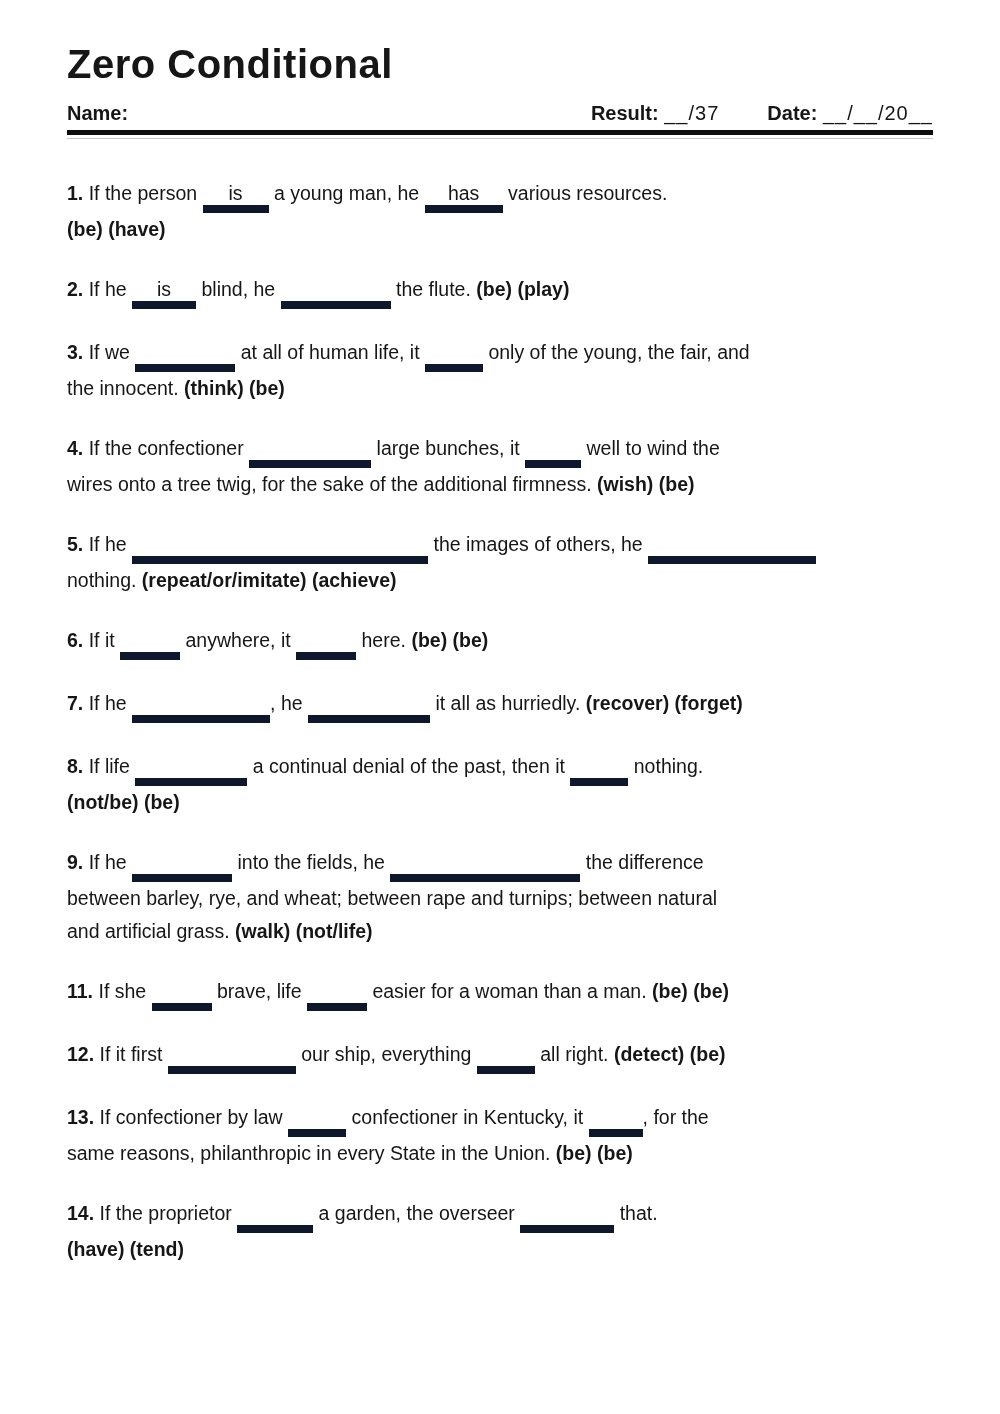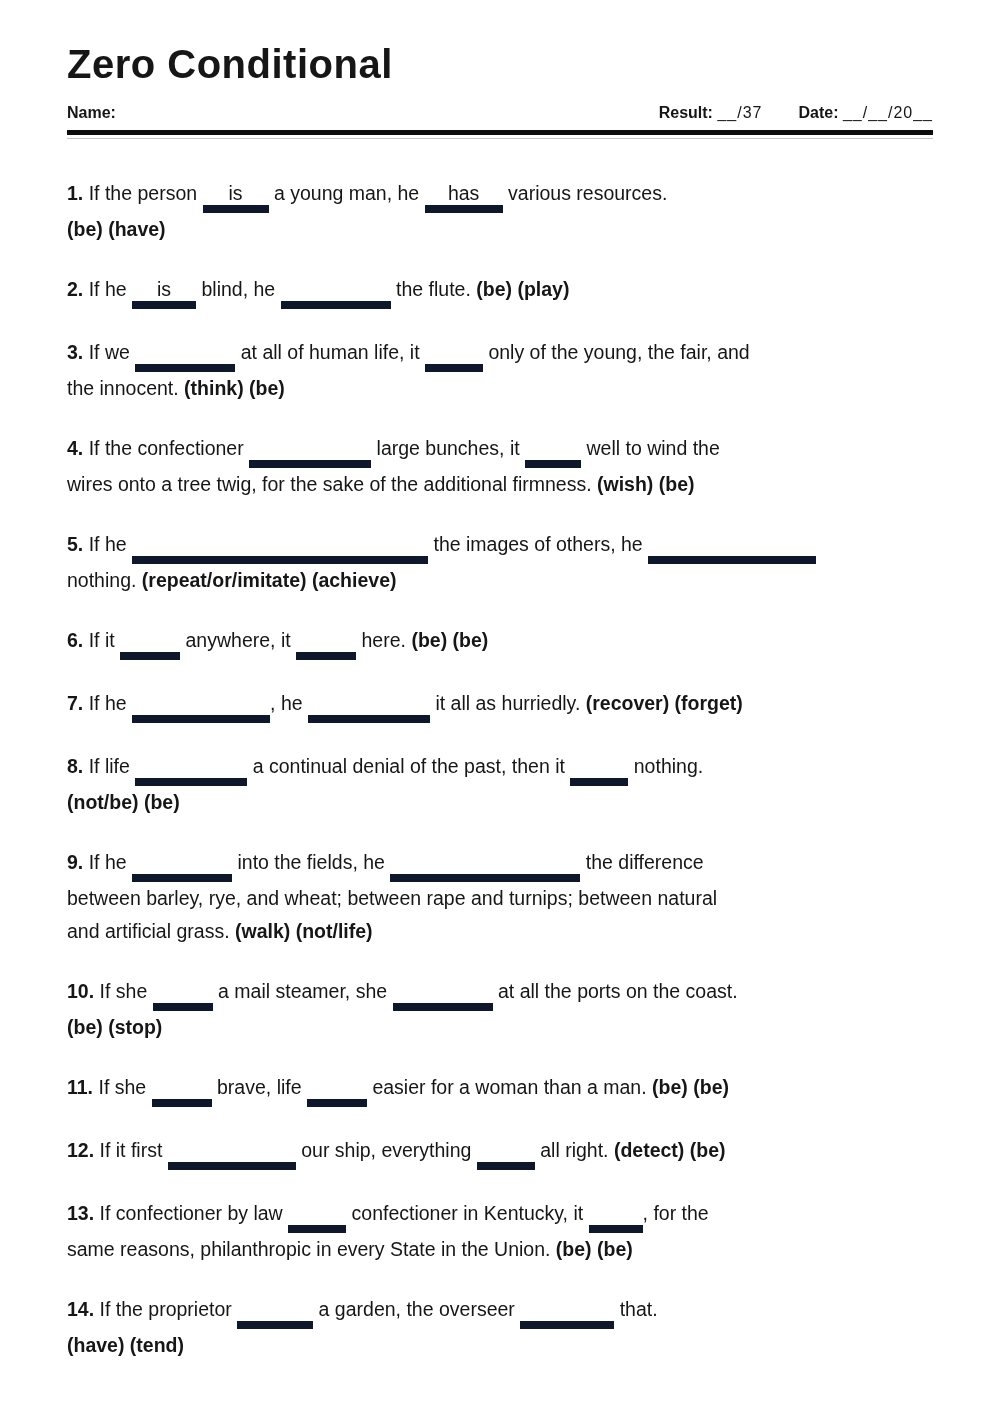--- a/index.html
+++ b/index.html
@@ -23,26 +23,26 @@
   .title {
     font-size: 40px;
     font-weight: bold;
     margin: 0 0 14px 0;
     letter-spacing: 0.5px;
   }
   .meta-row {
     display: flex;
     justify-content: space-between;
     align-items: baseline;
-    font-size: 16px;
+    font-size: 20px;
     line-height: 24px;
   }
   .meta-right {
     display: flex;
-    gap: 36px;
+    gap: 48px;
   }
   .meta-pair { white-space: nowrap; }
   .lbl { font-weight: bold; }
   .val { font-weight: normal; letter-spacing: 1px; }
   .divider {
     margin-top: 5px;
     border-top: 5px solid #0d0d0d;
   }
   .divider-ghost {
     height: 1px;
@@ -95,20 +95,19 @@
   <div class="questions" id="questions">
       <p class="q"><strong>1.</strong> <span>If the person </span><span class="blank" style="width: 66px;">is</span><span> a young man, he </span><span class="blank" style="width: 78px;">has</span><span> various resources.</span><br><strong>(be) (have)</strong></p>
       <p class="q"><strong>2.</strong> <span>If he </span><span class="blank" style="width: 64px;">is</span><span> blind, he </span><span class="blank" style="width: 110px;">​</span><span> the flute. </span><strong>(be) (play)</strong></p>
       <p class="q"><strong>3.</strong> <span>If we </span><span class="blank" style="width: 100px;">​</span><span> at all of human life, it </span><span class="blank" style="width: 58px;">​</span><span> only of the young, the fair, and</span><br><span>the innocent. </span><strong>(think) (be)</strong></p>
       <p class="q"><strong>4.</strong> <span>If the confectioner </span><span class="blank" style="width: 122px;">​</span><span> large bunches, it </span><span class="blank" style="width: 56px;">​</span><span> well to wind the</span><br><span>wires onto a tree twig, for the sake of the additional firmness. </span><strong>(wish) (be)</strong></p>
       <p class="q"><strong>5.</strong> <span>If he </span><span class="blank" style="width: 296px;">​</span><span> the images of others, he </span><span class="blank" style="width: 168px;">​</span><br><span>nothing. </span><strong>(repeat/or/imitate) (achieve)</strong></p>
       <p class="q"><strong>6.</strong> <span>If it </span><span class="blank" style="width: 60px;">​</span><span> anywhere, it </span><span class="blank" style="width: 60px;">​</span><span> here. </span><strong>(be) (be)</strong></p>
       <p class="q"><strong>7.</strong> <span>If he </span><span class="blank" style="width: 138px;">​</span><span>, he </span><span class="blank" style="width: 122px;">​</span><span> it all as hurriedly. </span><strong>(recover) (forget)</strong></p>
       <p class="q"><strong>8.</strong> <span>If life </span><span class="blank" style="width: 112px;">​</span><span> a continual denial of the past, then it </span><span class="blank" style="width: 58px;">​</span><span> nothing.</span><br><strong>(not/be) (be)</strong></p>
       <p class="q"><strong>9.</strong> <span>If he </span><span class="blank" style="width: 100px;">​</span><span> into the fields, he </span><span class="blank" style="width: 190px;">​</span><span> the difference</span><br><span>between barley, rye, and wheat; between rape and turnips; between natural</span><br><span>and artificial grass. </span><strong>(walk) (not/life)</strong></p>
-      <p class="q"><strong>10.</strong> <span>If she </span><span class="blank" style="width: 60px;">​</span><span> a mail steamer, she </span><span class="blank" style="width: 100px;">​</span><span> at all the ports on the coast.</span><br><strong>(be) (stop)</strong></p>
       <p class="q"><strong>11.</strong> <span>If she </span><span class="blank" style="width: 60px;">​</span><span> brave, life </span><span class="blank" style="width: 60px;">​</span><span> easier for a woman than a man. </span><strong>(be) (be)</strong></p>
       <p class="q"><strong>12.</strong> <span>If it first </span><span class="blank" style="width: 128px;">​</span><span> our ship, everything </span><span class="blank" style="width: 58px;">​</span><span> all right. </span><strong>(detect) (be)</strong></p>
       <p class="q"><strong>13.</strong> <span>If confectioner by law </span><span class="blank" style="width: 58px;">​</span><span> confectioner in Kentucky, it </span><span class="blank" style="width: 54px;">​</span><span>, for the</span><br><span>same reasons, philanthropic in every State in the Union. </span><strong>(be) (be)</strong></p>
       <p class="q"><strong>14.</strong> <span>If the proprietor </span><span class="blank" style="width: 76px;">​</span><span> a garden, the overseer </span><span class="blank" style="width: 94px;">​</span><span> that.</span><br><strong>(have) (tend)</strong></p>
     </div>
 
 </div>
 
 </body></html>

